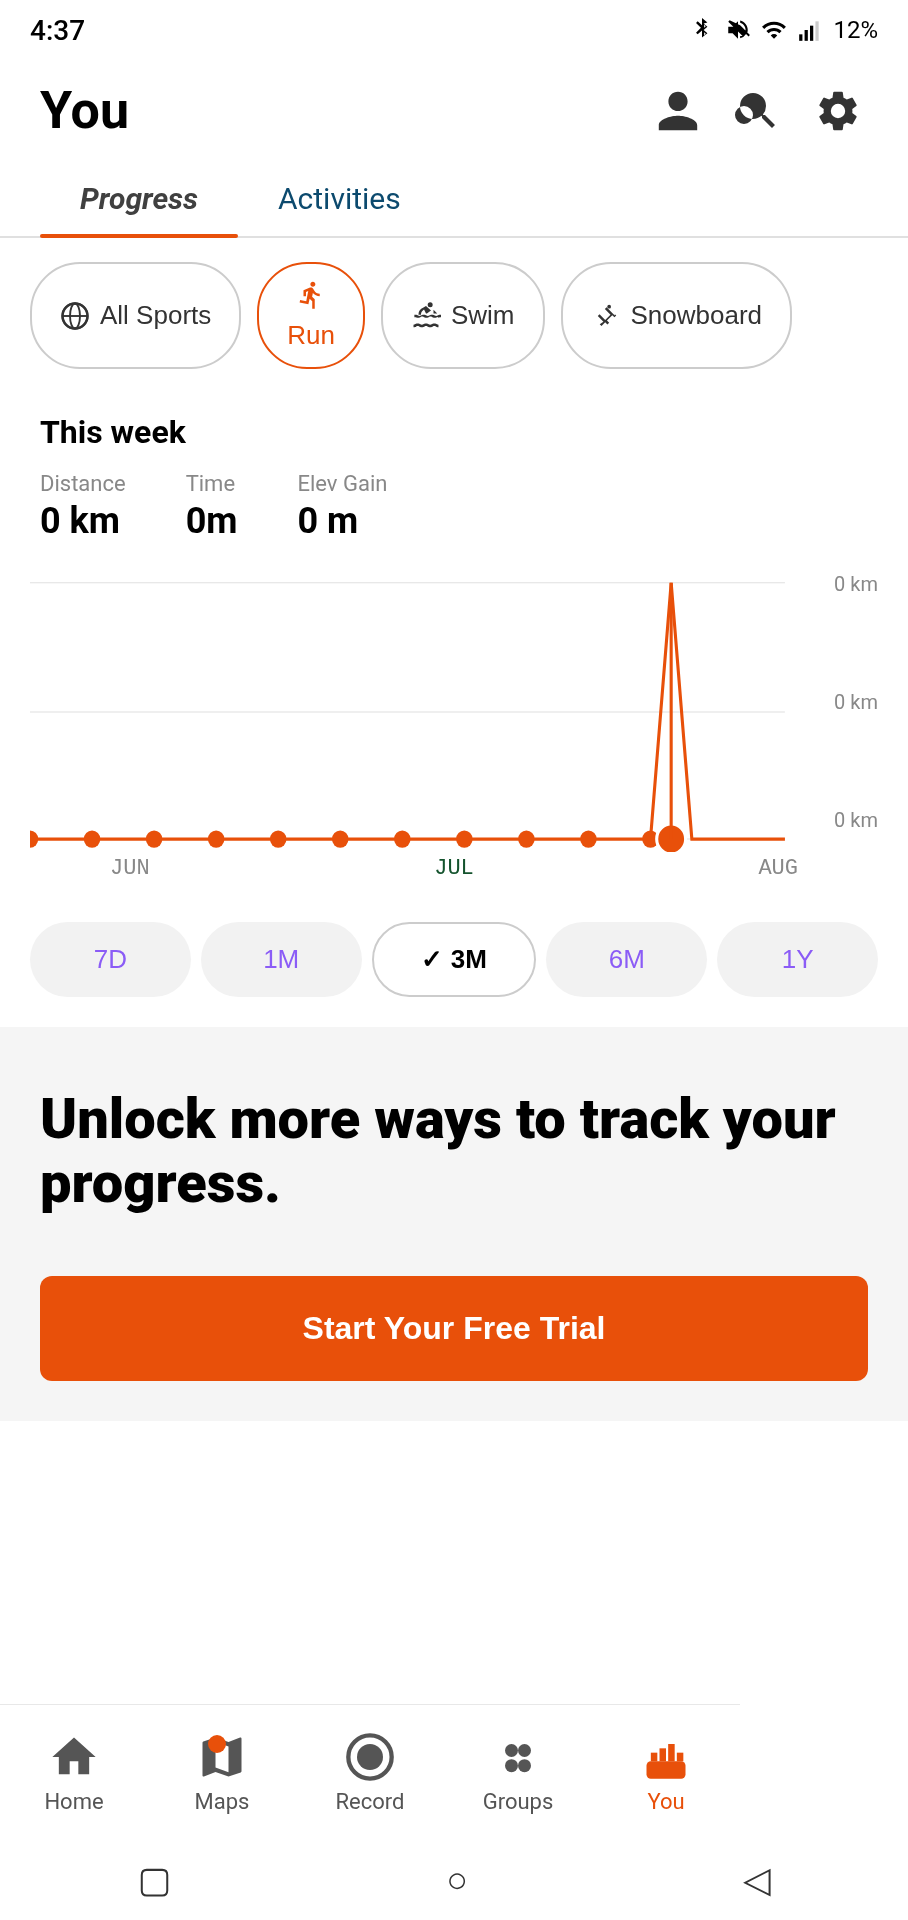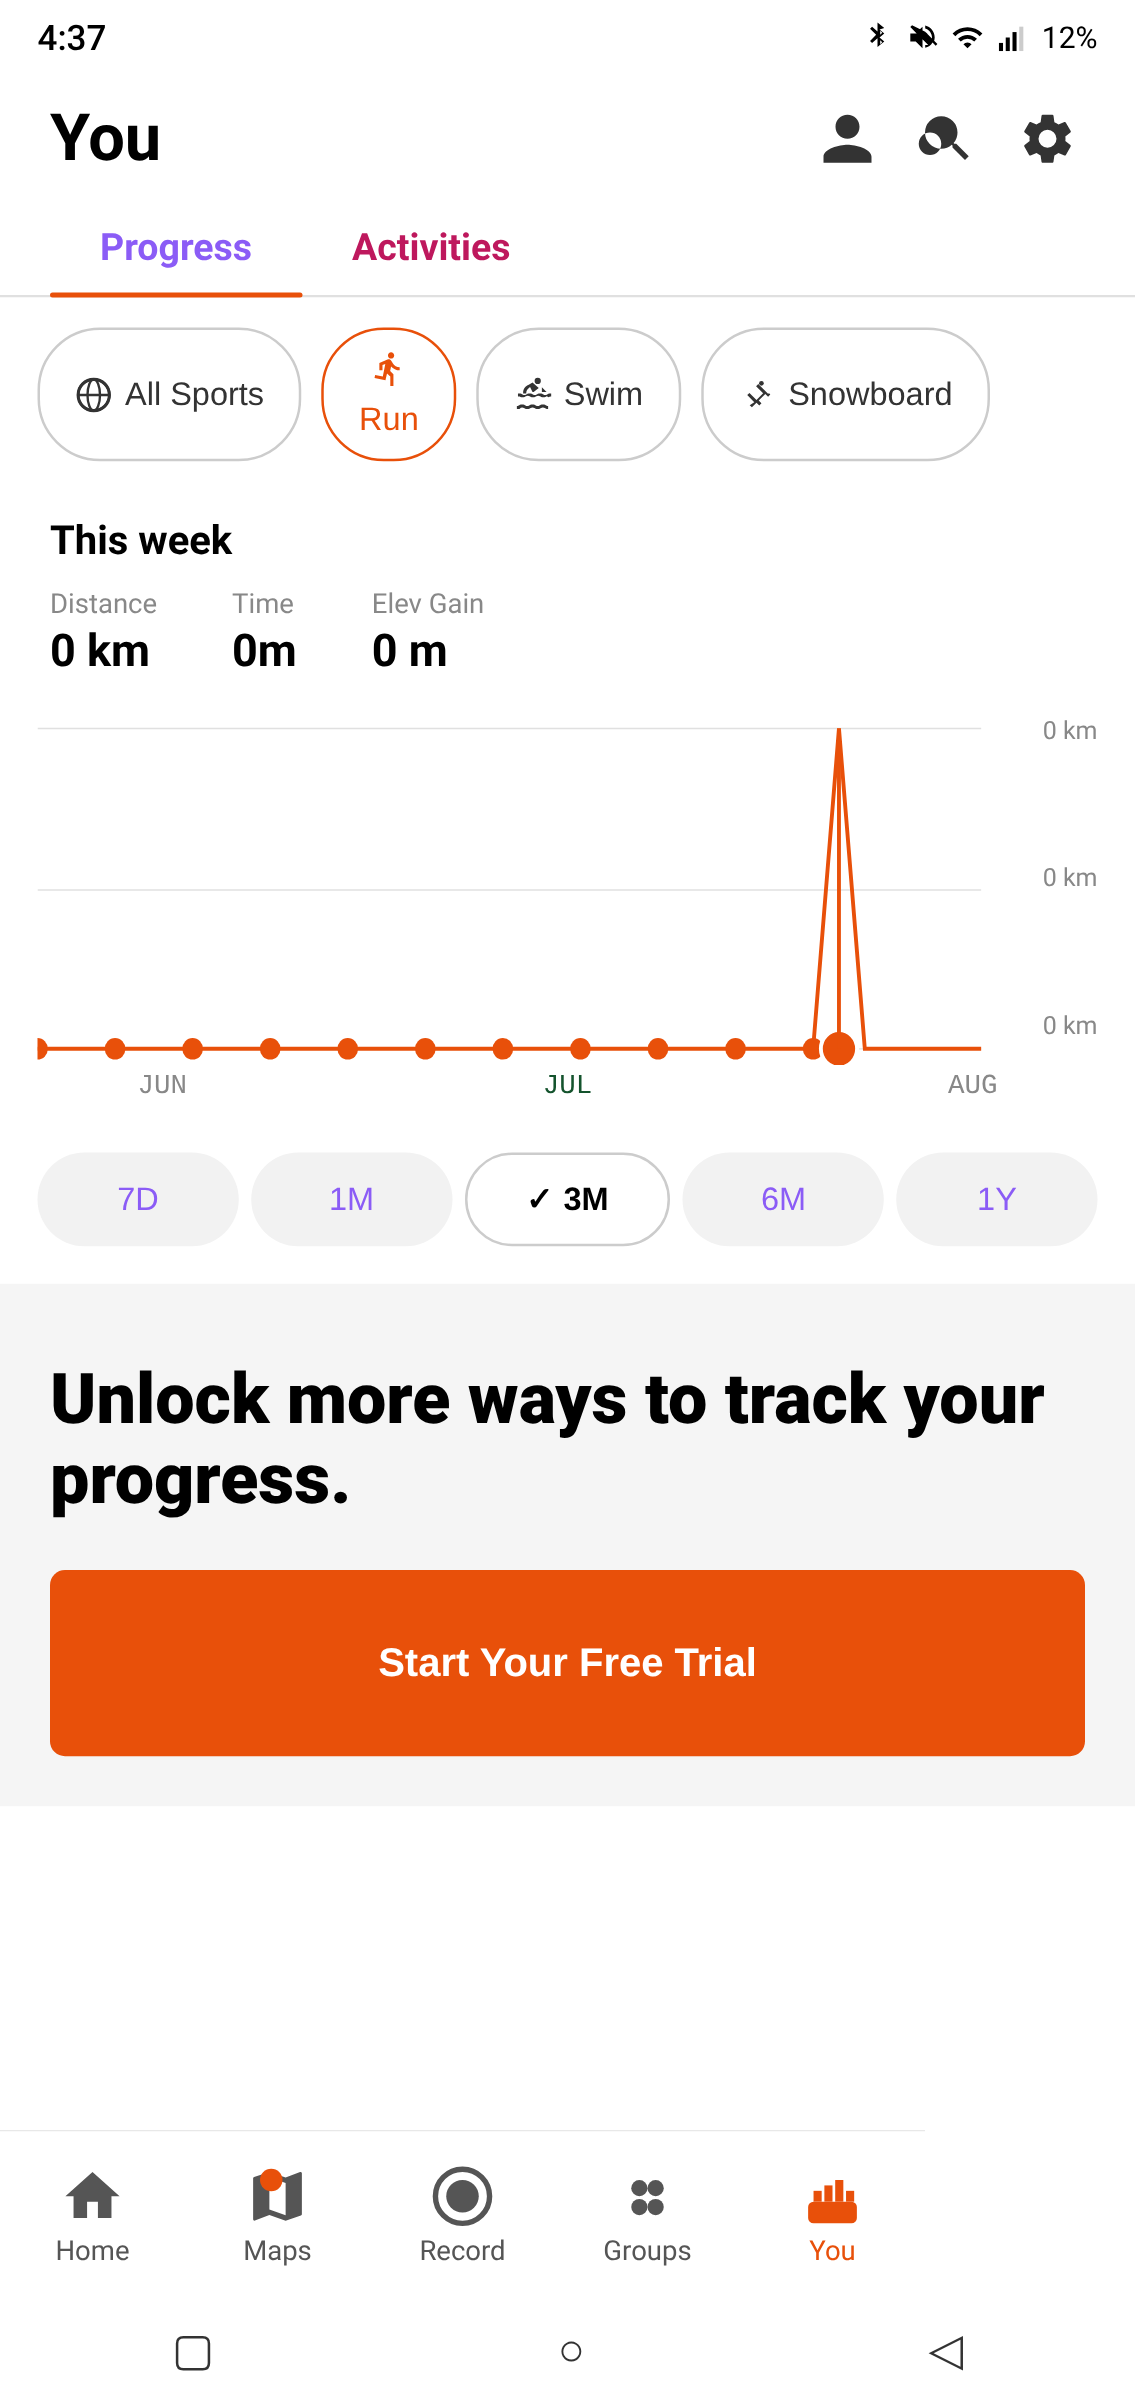--- a/index.html
+++ b/index.html
@@ -75,28 +75,29 @@
     
     .tabs {
       display: flex;
       border-bottom: 2px solid #e0e0e0;
       padding: 0 40px;
       background: #ffffff;
     }
     .tab {
       padding: 20px 40px;
       font-size: 30px;
+      font-weight: 400;
+      color: #0c4a6e;
+      cursor: pointer;
+      position: relative;
+    }
+    .tab.active {
+      color: #404040;
       font-weight: 700;
-      color: #be185d;
-      cursor: pointer;
-      position: relative;
-    }
-    .tab.active {
-      color: #8b5cf6;
-      font-weight: 700;
+      font-style: italic;
     }
     .tab.active::after {
       content: '';
       position: absolute;
       bottom: -2px;
       left: 0;
       right: 0;
       height: 4px;
       background: #e8500a;
       border-radius: 2px;
@@ -216,29 +217,30 @@
     }
     .upsell-title {
       font-size: 56px;
       font-weight: 900;
       color: #000;
       line-height: 1.15;
       margin-bottom: 40px;
     }
     .free-trial-btn {
       width: 100%;
-      padding: 56px;
+      padding: 34px;
       background: #e8500a;
       border: none;
       border-radius: 12px;
       color: #fff;
       font-size: 32px;
       font-weight: 700;
       cursor: pointer;
       text-align: center;
+      margin-top: 20px;
     }
 
     
     .bottom-nav {
       position: fixed;
       bottom: 80px;
       left: 0;
       width: 740px;
       background: #ffffff;
       border-top: 1px solid #e8e8e8;

